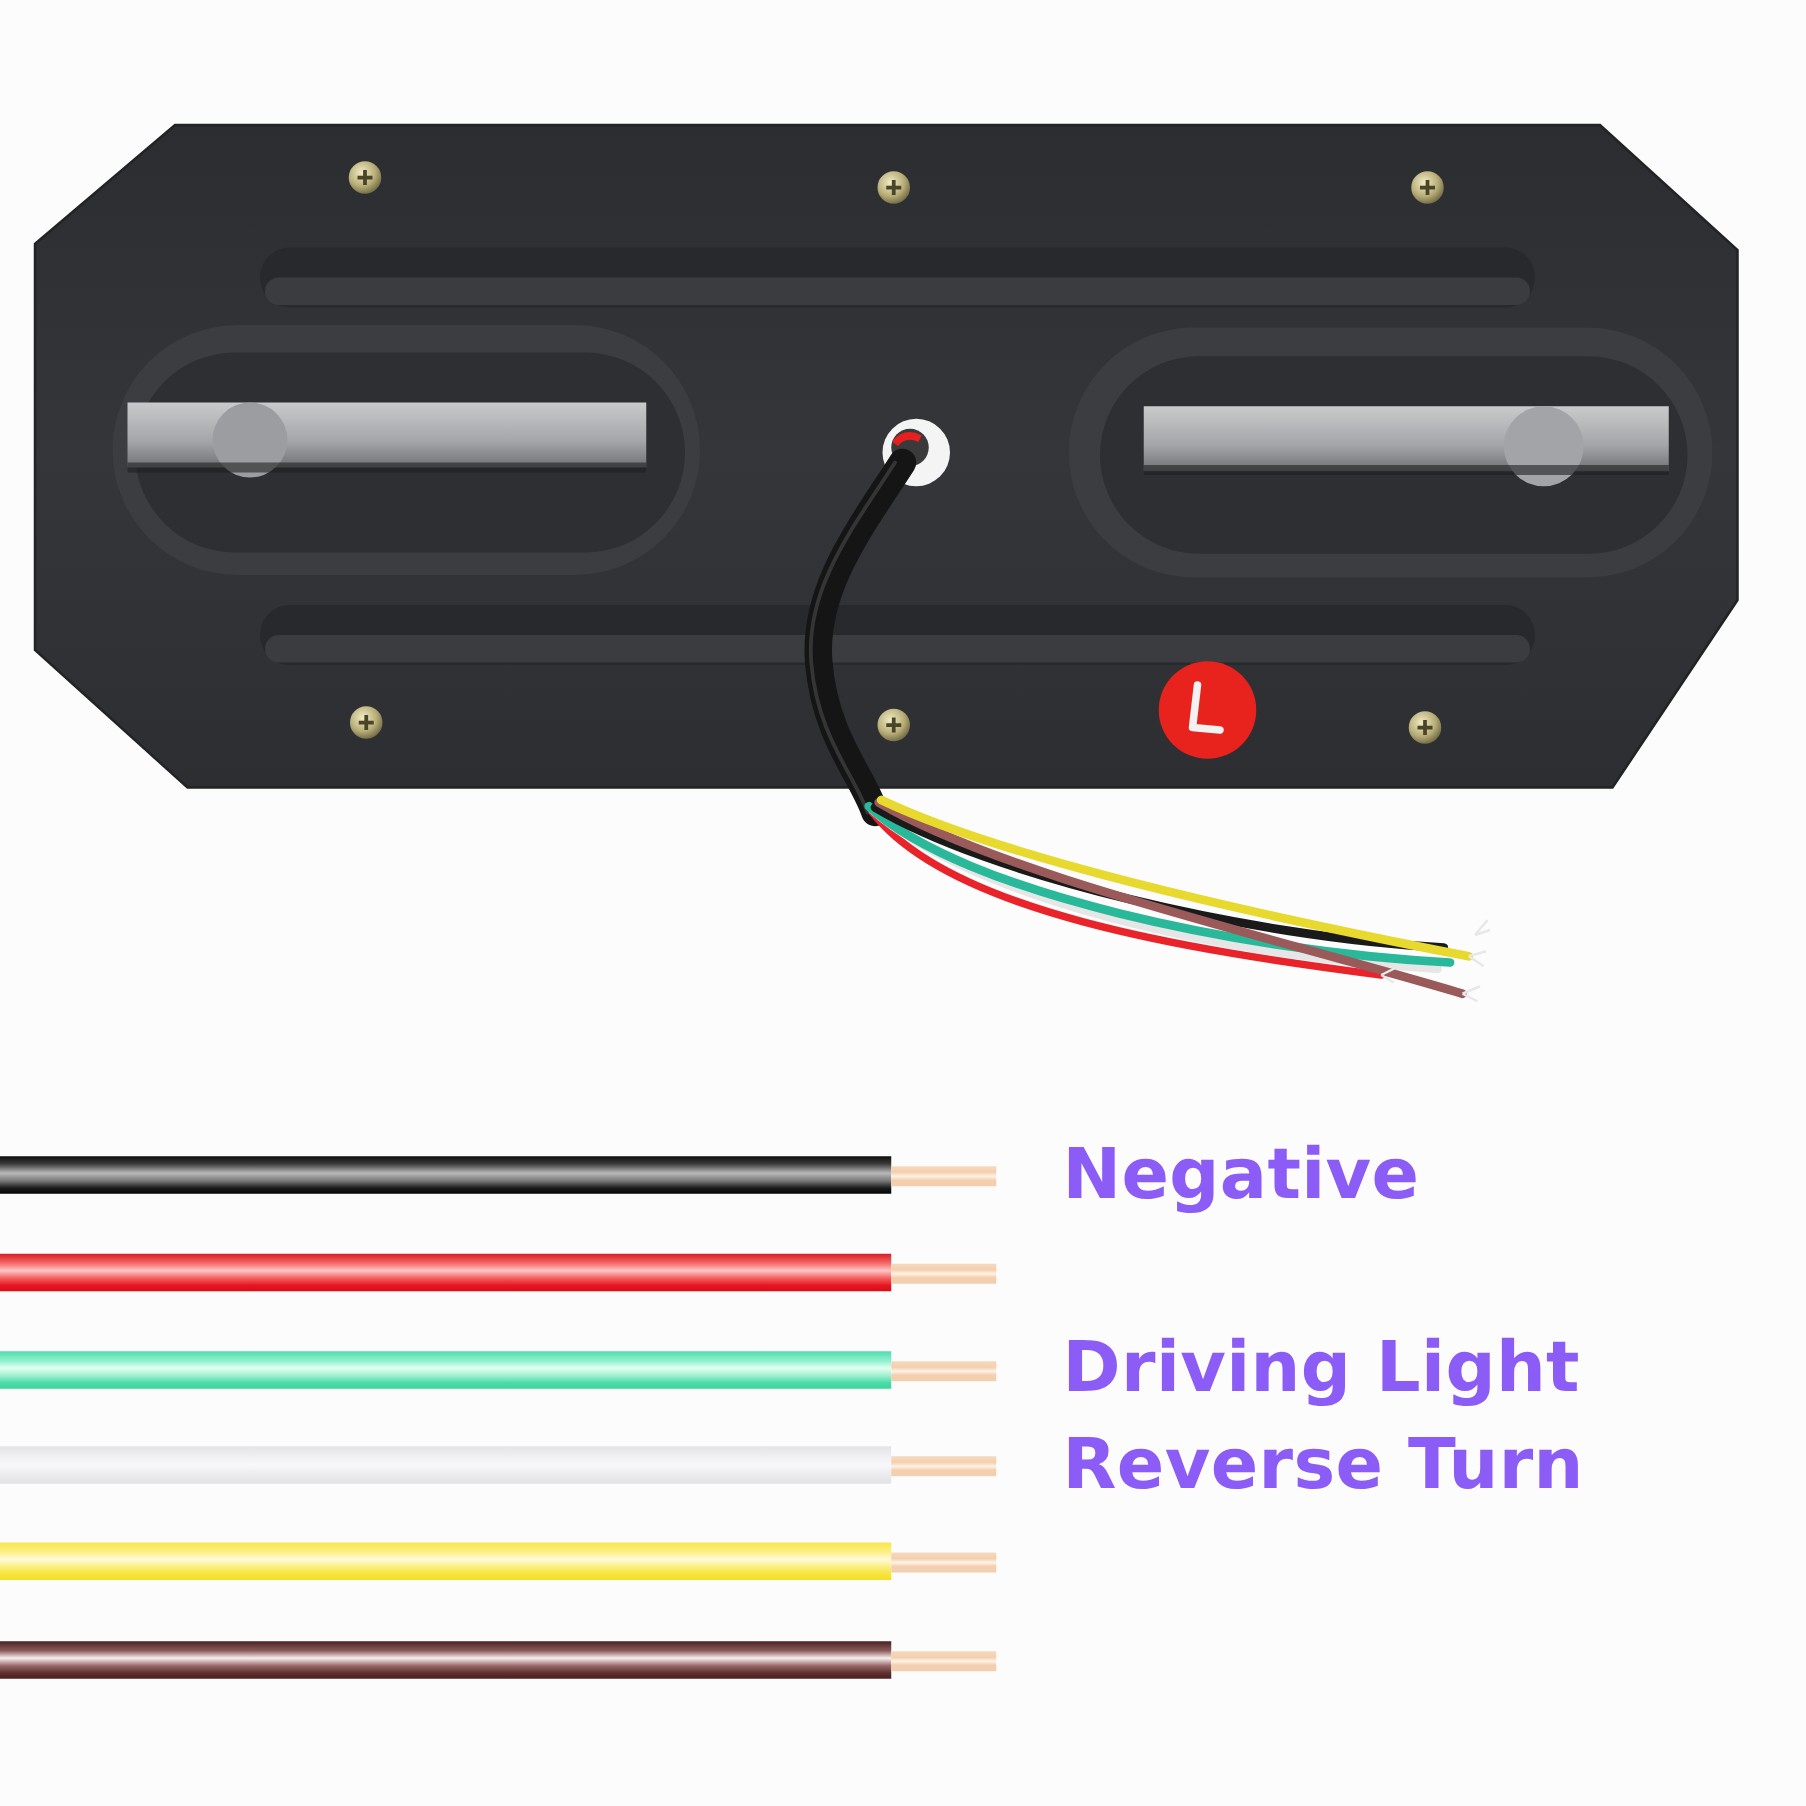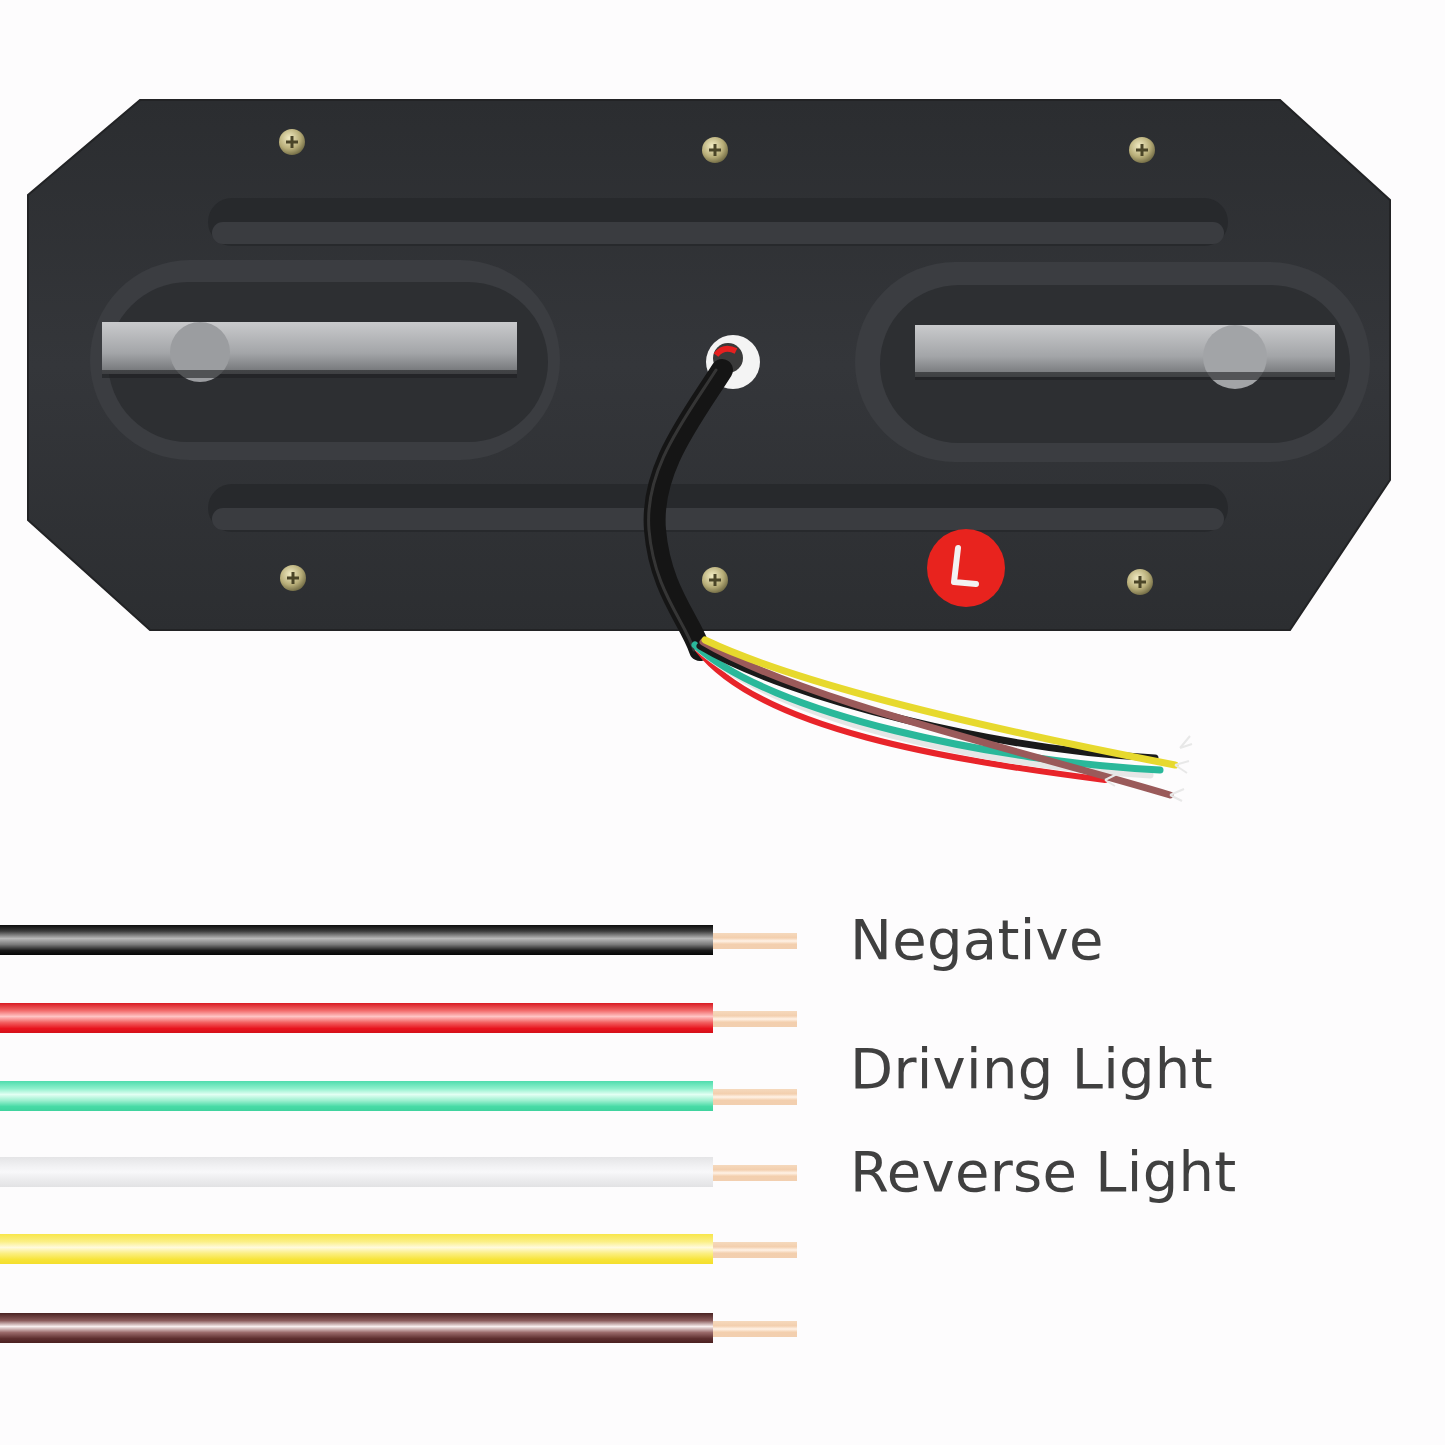--- a/index.html
+++ b/index.html
@@ -4,21 +4,21 @@
 <style>
   html, body { margin: 0; padding: 0; background: #fdfcfd; }
   body { width: 1445px; height: 1445px; position: relative; overflow: hidden; }
   .product { position: absolute; left: 0; top: 0; width: 1445px; height: 860px; }
   .legend { position: absolute; left: 0; top: 0; width: 1445px; height: 1445px; }
   .wire-row { position: absolute; left: 0; height: 30px; }
   .wire-insulation { position: absolute; left: 0; top: 0; width: 713px; height: 30px; }
   .wire-copper { position: absolute; left: 713px; top: 8px; width: 84px; height: 16px;
     background: linear-gradient(#f5d9bd 0%, #f3cfae 30%, #fff2e6 50%, #f3cfae 70%, #f2cfb0 100%); }
   .wire-label { position: absolute; left: 850px; font-family: "DejaVu Sans", sans-serif;
-    font-size: 56px; color: #404040; line-height: 1; white-space: nowrap; letter-spacing: 0.3px; }
+    font-size: 56px; color: #8b5cf6; line-height: 1; white-space: nowrap; letter-spacing: 0.3px; font-weight: bold; }
 </style>
 </head>
 <body>
 
 <svg class="product" viewBox="0 0 1445 860" xmlns="http://www.w3.org/2000/svg">
   <defs>
     <linearGradient id="panelGrad" x1="0" y1="0" x2="0" y2="1">
       <stop offset="0" stop-color="#2b2d30"></stop>
       <stop offset="0.5" stop-color="#34363a"></stop>
       <stop offset="1" stop-color="#2c2e31"></stop>
@@ -127,27 +127,27 @@
 
   <div class="wire-row" style="top:1003px;">
     <div class="wire-insulation" style="background:linear-gradient(#d81a22 0%,#f26a6a 25%,#ffc4c4 45%,#f26060 65%,#e8141e 85%,#d4101a 100%);"></div>
     <div class="wire-copper"></div>
   </div>
 
   <div class="wire-row" style="top:1081px;">
     <div class="wire-insulation" style="background:linear-gradient(#4fdcad 0%,#8ef0cc 25%,#e2fff3 45%,#9ef0d0 65%,#48dba6 85%,#3fd39e 100%);"></div>
     <div class="wire-copper"></div>
   </div>
-  <div class="wire-label" style="top:1041px;">Driving Light</div>
+  <div class="wire-label" style="top:1067px;">Driving Light</div>
 
   <div class="wire-row" style="top:1157px;">
     <div class="wire-insulation" style="background:linear-gradient(#e4e4e6 0%,#f1f1f3 30%,#f8f8fa 50%,#eeeef0 70%,#e2e2e4 100%);"></div>
     <div class="wire-copper"></div>
   </div>
-  <div class="wire-label" style="top:1144px;">Reverse Light</div>
+  <div class="wire-label" style="top:1144px;">Reverse Turn</div>
 
   <div class="wire-row" style="top:1234px;">
     <div class="wire-insulation" style="background:linear-gradient(#f8e64a 0%,#fbef84 25%,#fffadc 45%,#fbee80 65%,#f7e43a 85%,#f4de2c 100%);"></div>
     <div class="wire-copper"></div>
   </div>
 
   <div class="wire-row" style="top:1313px;">
     <div class="wire-insulation" style="background:linear-gradient(#4a2222 0%,#8a5a5a 25%,#f8eeee 45%,#9a6a6a 65%,#5e2f2f 85%,#4a2020 100%);"></div>
     <div class="wire-copper"></div>
   </div>

